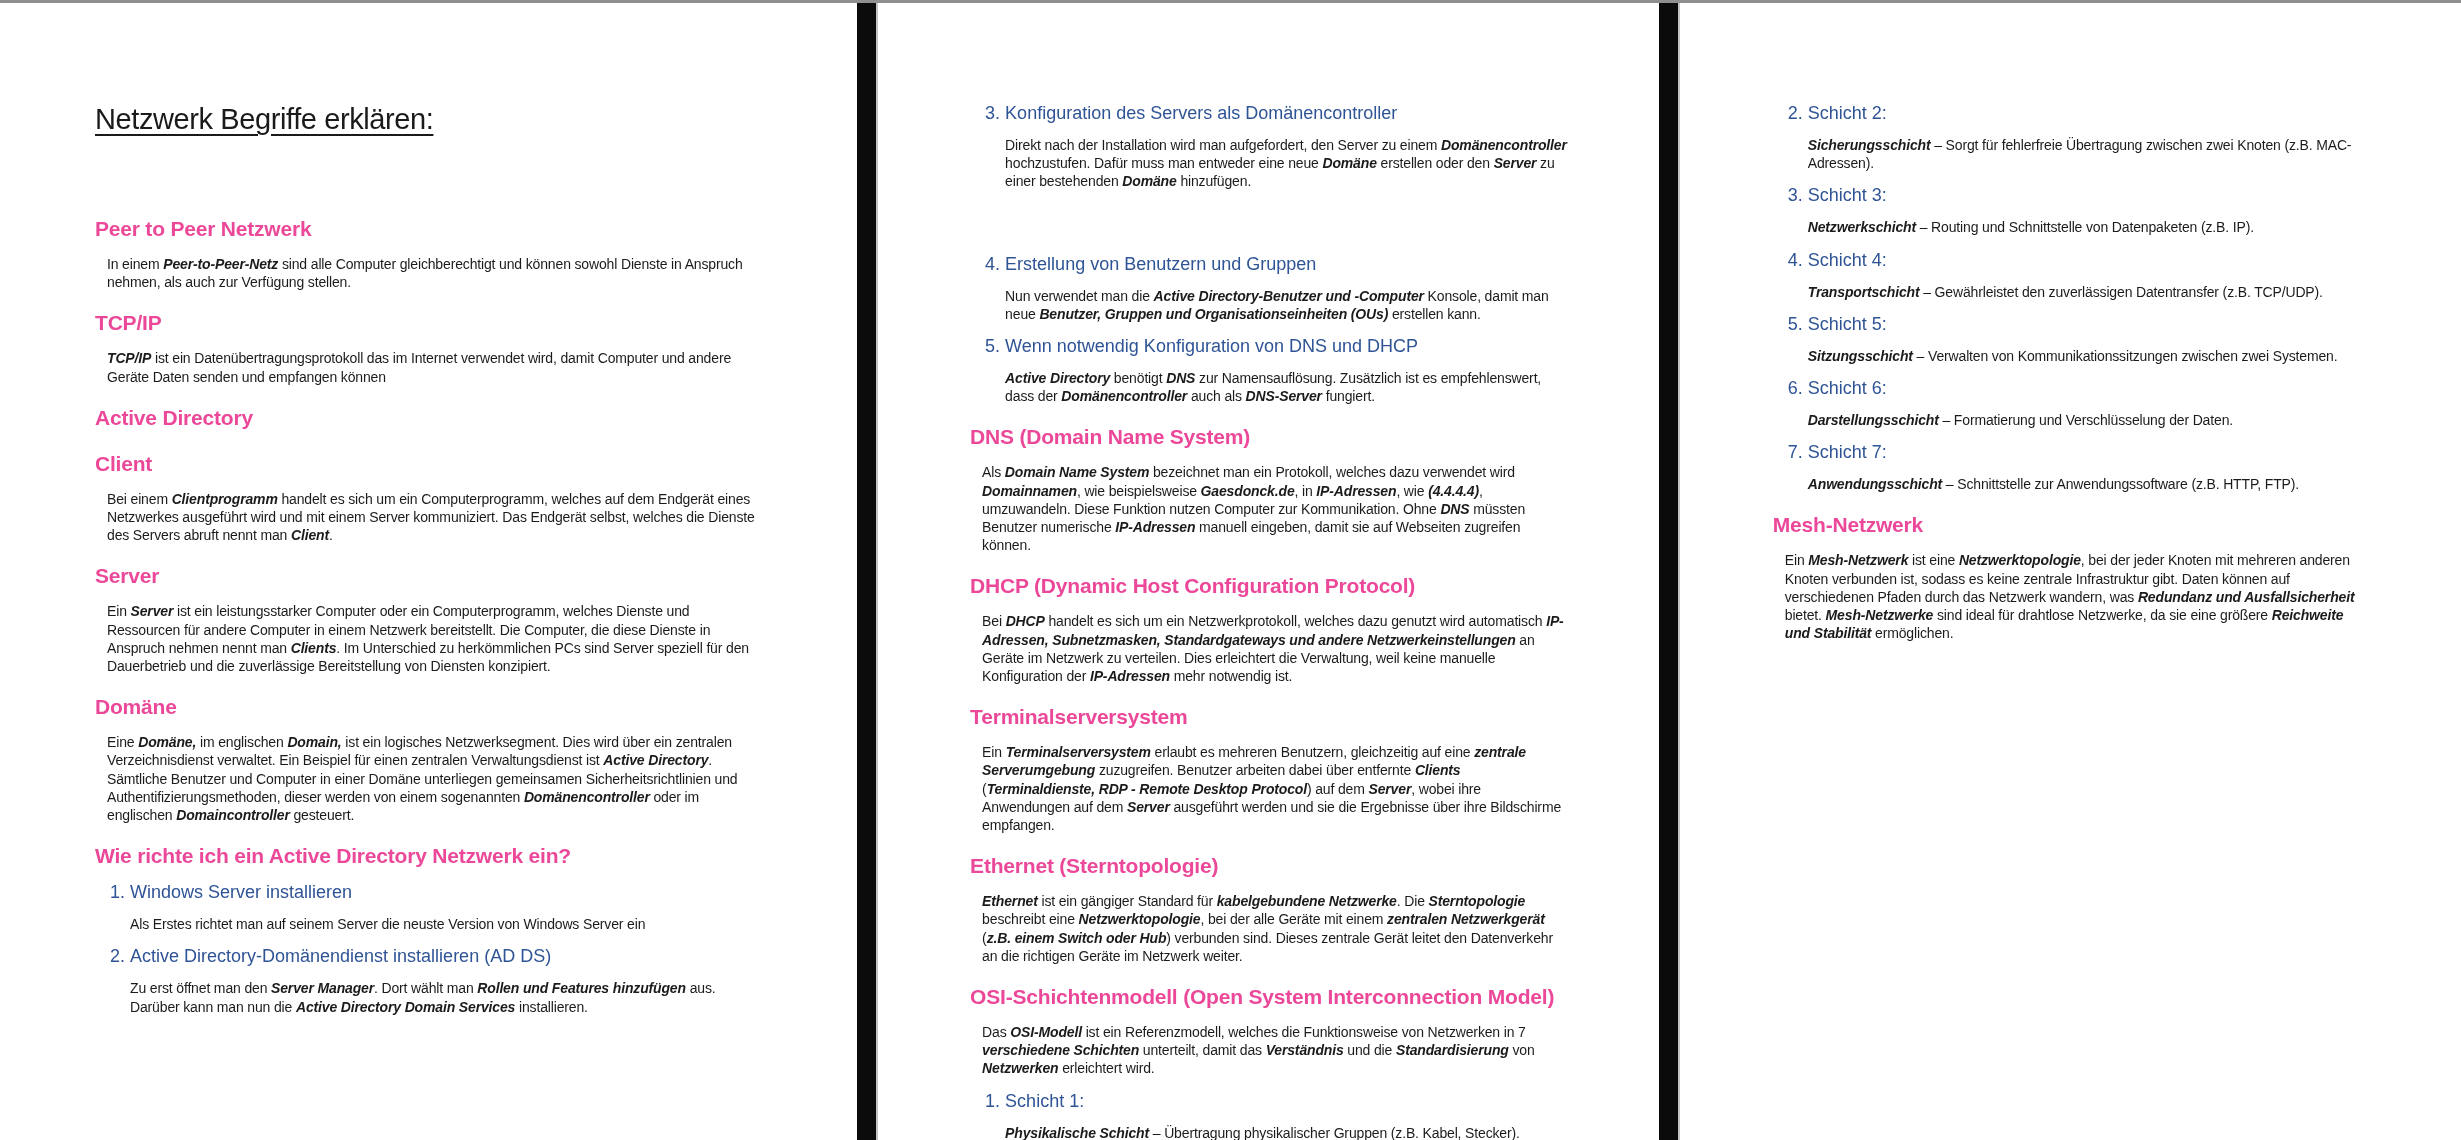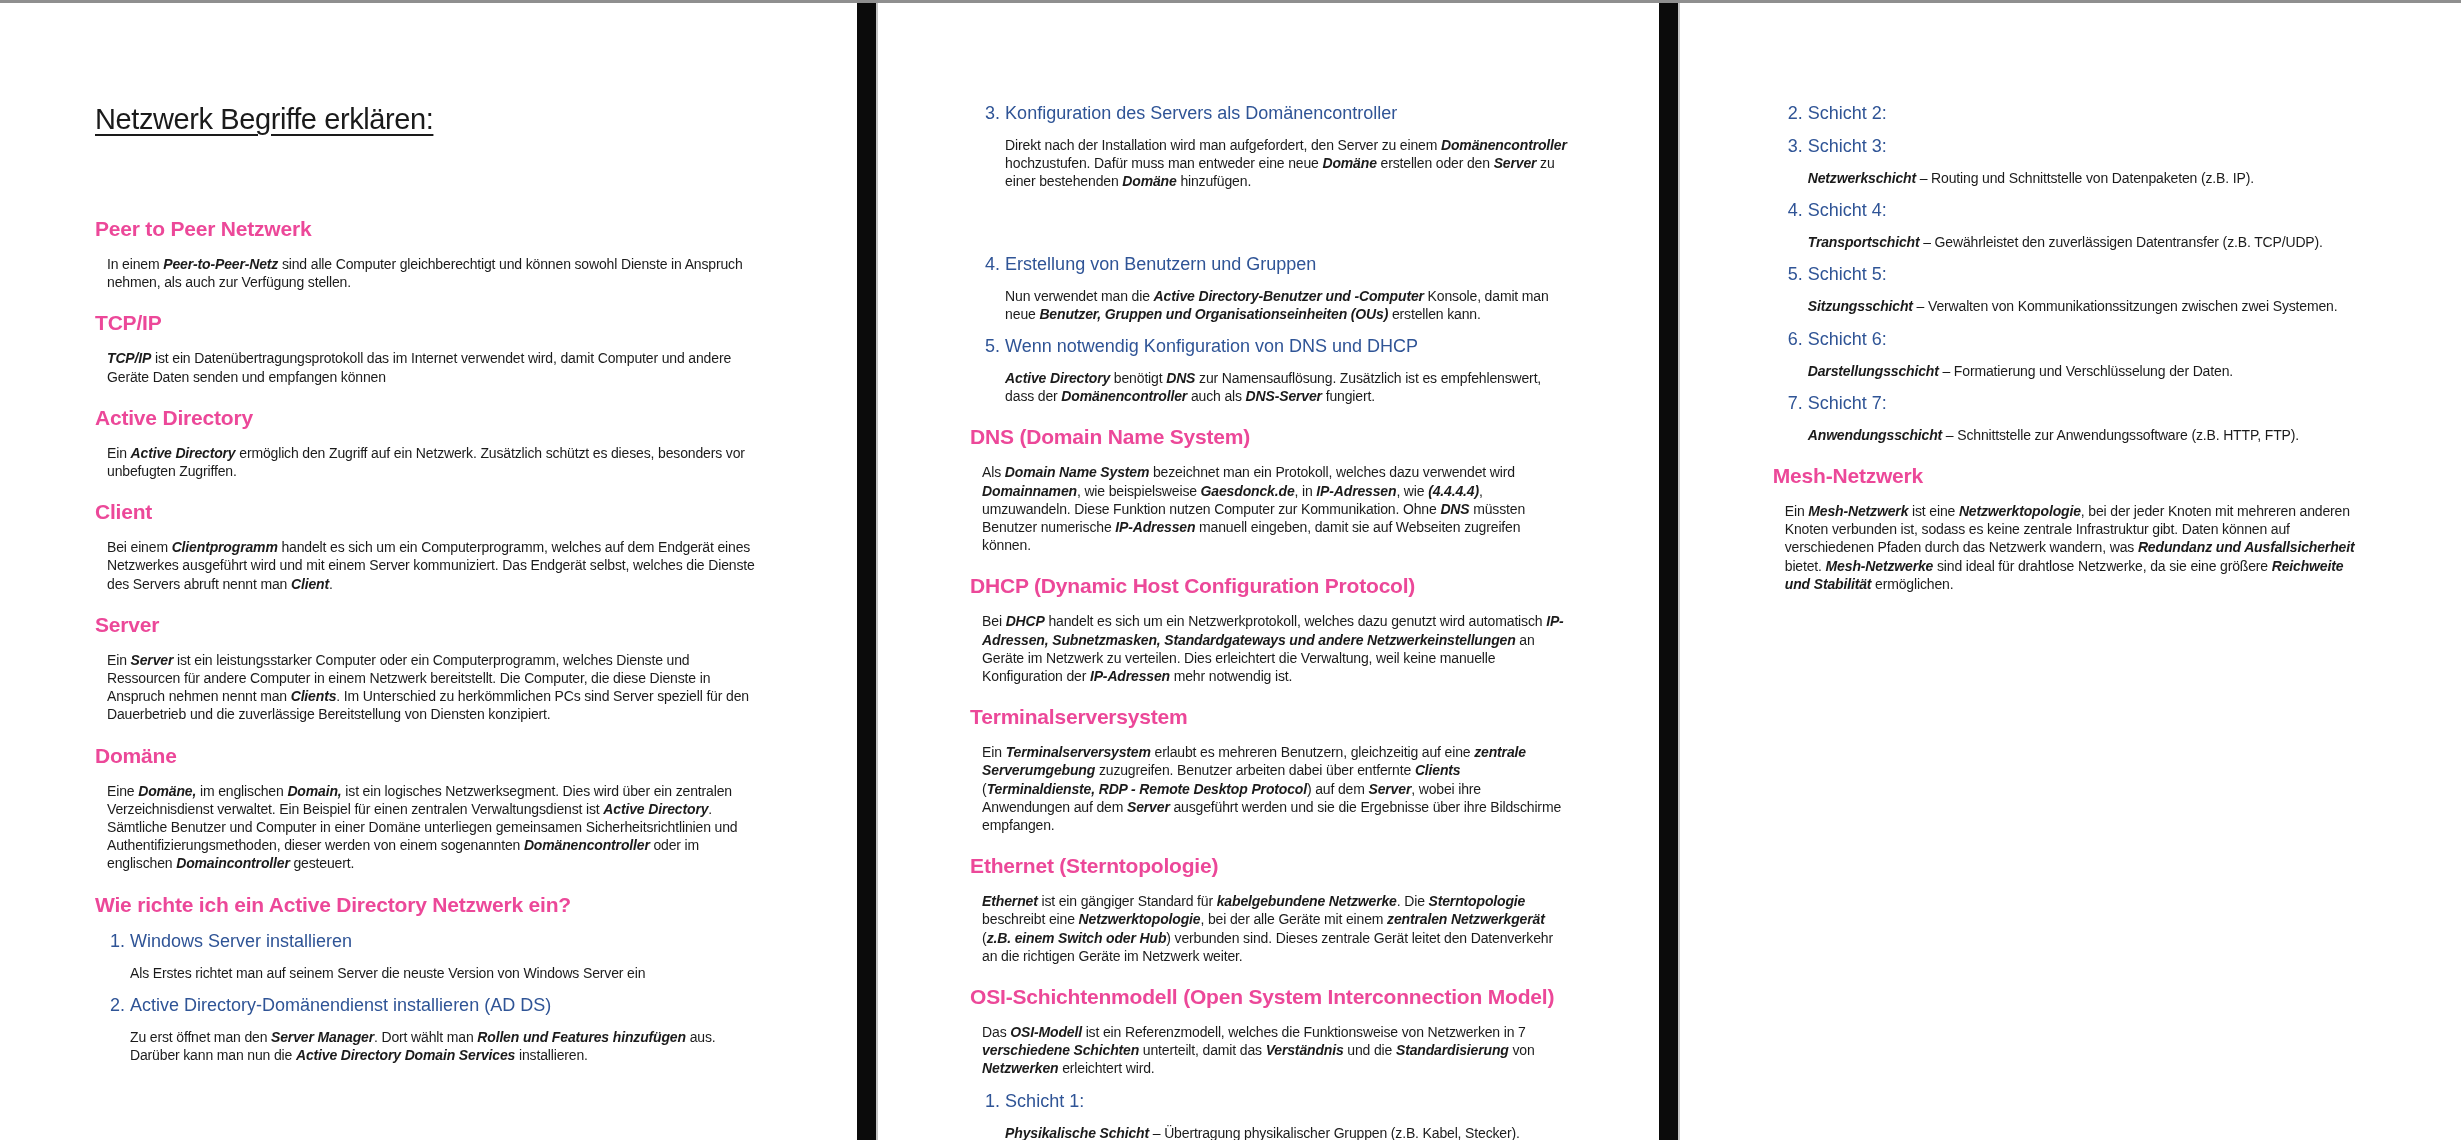--- a/index.html
+++ b/index.html
@@ -56,21 +56,20 @@
 <body>
 
 <div id="pages">
     <div class="page p1">
       <div class="doc-title">Netzwerk Begriffe erklären:</div>
       <div class="sec-h">Peer to Peer Netzwerk</div>
       <p class="body"><span>In einem </span><span class="bi">Peer-to-Peer-Netz</span><span> sind alle Computer gleichberechtigt und können sowohl Dienste in Anspruch nehmen, als auch zur Verfügung stellen.</span></p>
       <div class="sec-h">TCP/IP</div>
       <p class="body"><span class="bi">TCP/IP</span><span> ist ein Datenübertragungsprotokoll das im Internet verwendet wird, damit Computer und andere Geräte Daten senden und empfangen können</span></p>
       <div class="sec-h">Active Directory</div>
-      <p class="body"><span>Ein </span><span class="bi">Active Directory</span><span> ermöglich den Zugriff auf ein Netzwerk. Zusätzlich schützt es dieses, besonders vor unbefugten Zugriffen.</span></p>
       <div class="sec-h">Client</div>
       <p class="body"><span>Bei einem </span><span class="bi">Clientprogramm</span><span> handelt es sich um ein Computerprogramm, welches auf dem Endgerät eines Netzwerkes ausgeführt wird und mit einem Server kommuniziert. Das Endgerät selbst, welches die Dienste des Servers abruft nennt man </span><span class="bi">Client</span><span>.</span></p>
       <div class="sec-h">Server</div>
       <p class="body"><span>Ein </span><span class="bi">Server</span><span> ist ein leistungsstarker Computer oder ein Computerprogramm, welches Dienste und Ressourcen für andere Computer in einem Netzwerk bereitstellt. Die Computer, die diese Dienste in Anspruch nehmen nennt man </span><span class="bi">Clients</span><span>. Im Unterschied zu herkömmlichen PCs sind Server speziell für den Dauerbetrieb und die zuverlässige Bereitstellung von Diensten konzipiert.</span></p>
       <div class="sec-h">Domäne</div>
       <p class="body"><span>Eine </span><span class="bi">Domäne,</span><span> im englischen </span><span class="bi">Domain,</span><span> ist ein logisches Netzwerksegment. Dies wird über ein zentralen Verzeichnisdienst verwaltet. Ein Beispiel für einen zentralen Verwaltungsdienst ist </span><span class="bi">Active Directory</span><span>. Sämtliche Benutzer und Computer in einer Domäne unterliegen gemeinsamen Sicherheitsrichtlinien und Authentifizierungsmethoden, dieser werden von einem sogenannten </span><span class="bi">Domänencontroller</span><span> oder im englischen </span><span class="bi">Domaincontroller</span><span> gesteuert.</span></p>
       <div class="sec-h">Wie richte ich ein Active Directory Netzwerk ein?</div>
       <div class="li-h">
         <span class="li-num">1.</span>
         <span class="li-txt">Windows Server installieren</span>
@@ -114,20 +113,21 @@
         <span class="li-txt">Schicht 1:</span>
       </div>
       <p class="body li-body"><span class="bi">Physikalische Schicht</span><span> – Übertragung physikalischer Gruppen (z.B. Kabel, Stecker).</span></p>
     </div>
     <div class="gap"></div>
     <div class="page p3">
       <div class="li-h">
         <span class="li-num">2.</span>
         <span class="li-txt">Schicht 2:</span>
       </div>
+      <p class="body li-body"><span class="bi">Sicherungsschicht</span><span> – Sorgt für fehlerfreie Übertragung zwischen zwei Knoten (z.B. MAC-Adressen).</span></p>
       <div class="li-h">
         <span class="li-num">3.</span>
         <span class="li-txt">Schicht 3:</span>
       </div>
       <p class="body li-body"><span class="bi">Netzwerkschicht</span><span> – Routing und Schnittstelle von Datenpaketen (z.B. IP).</span></p>
       <div class="li-h">
         <span class="li-num">4.</span>
         <span class="li-txt">Schicht 4:</span>
       </div>
       <p class="body li-body"><span class="bi">Transportschicht</span><span> – Gewährleistet den zuverlässigen Datentransfer (z.B. TCP/UDP).</span></p>

